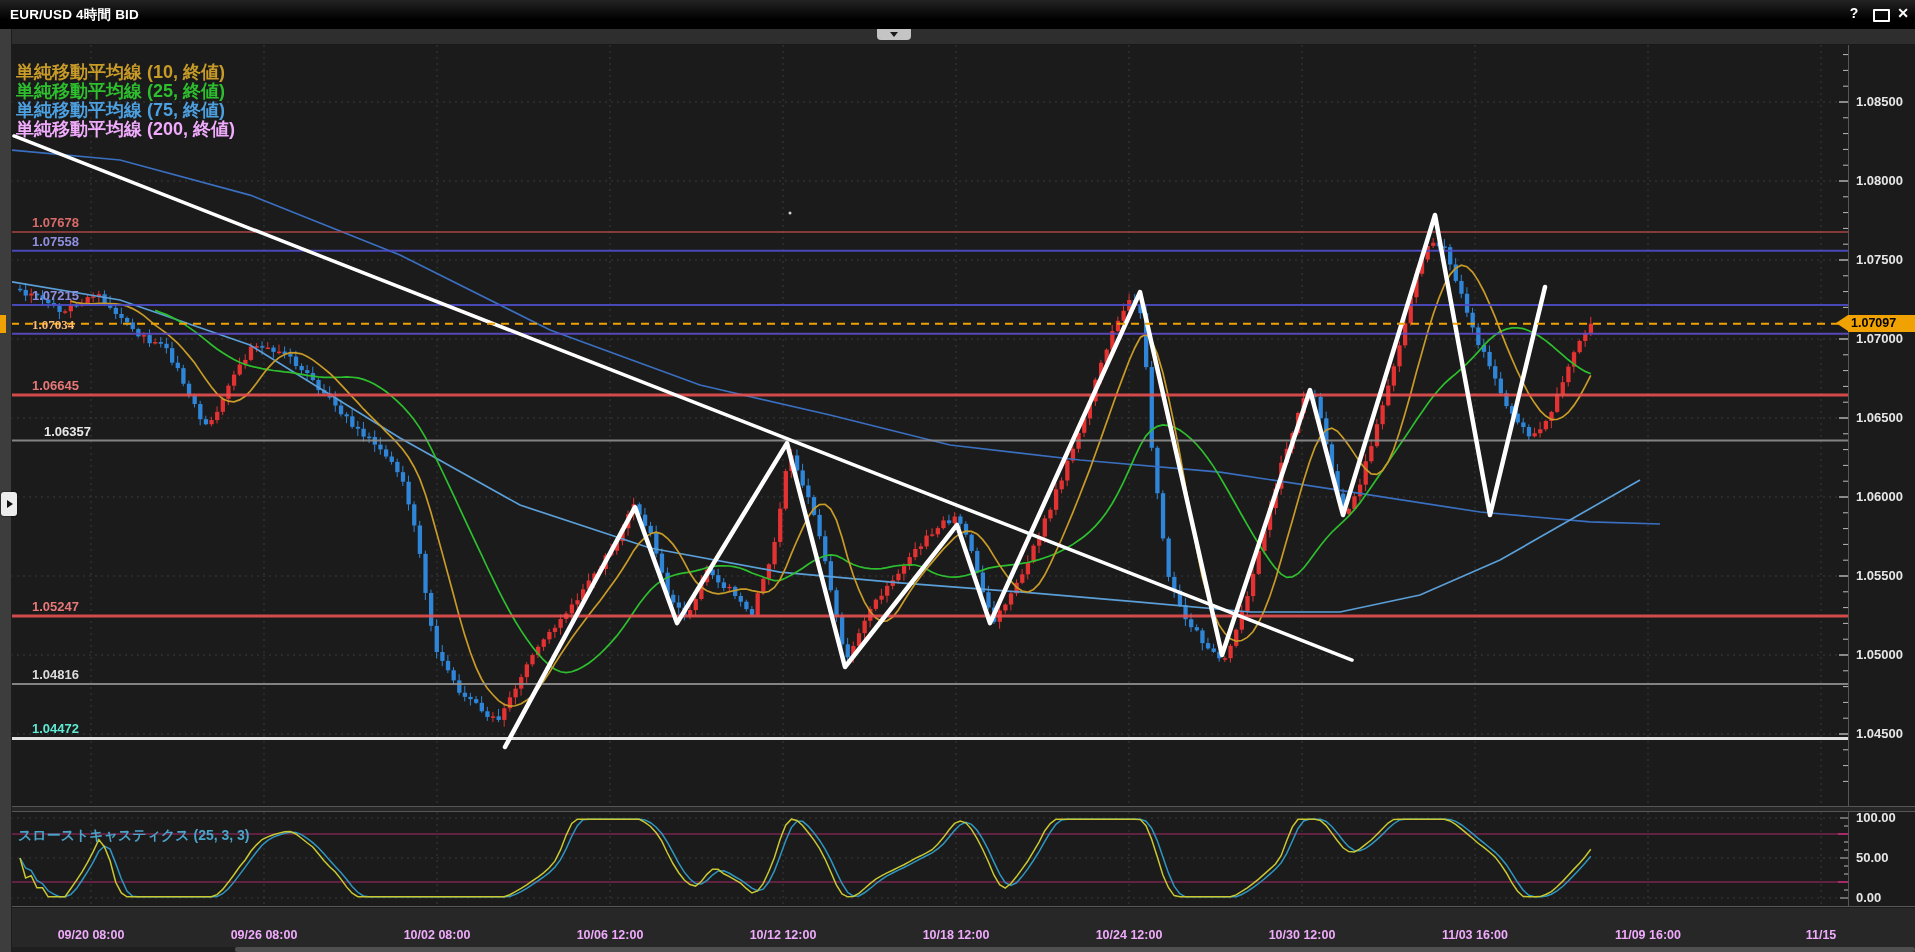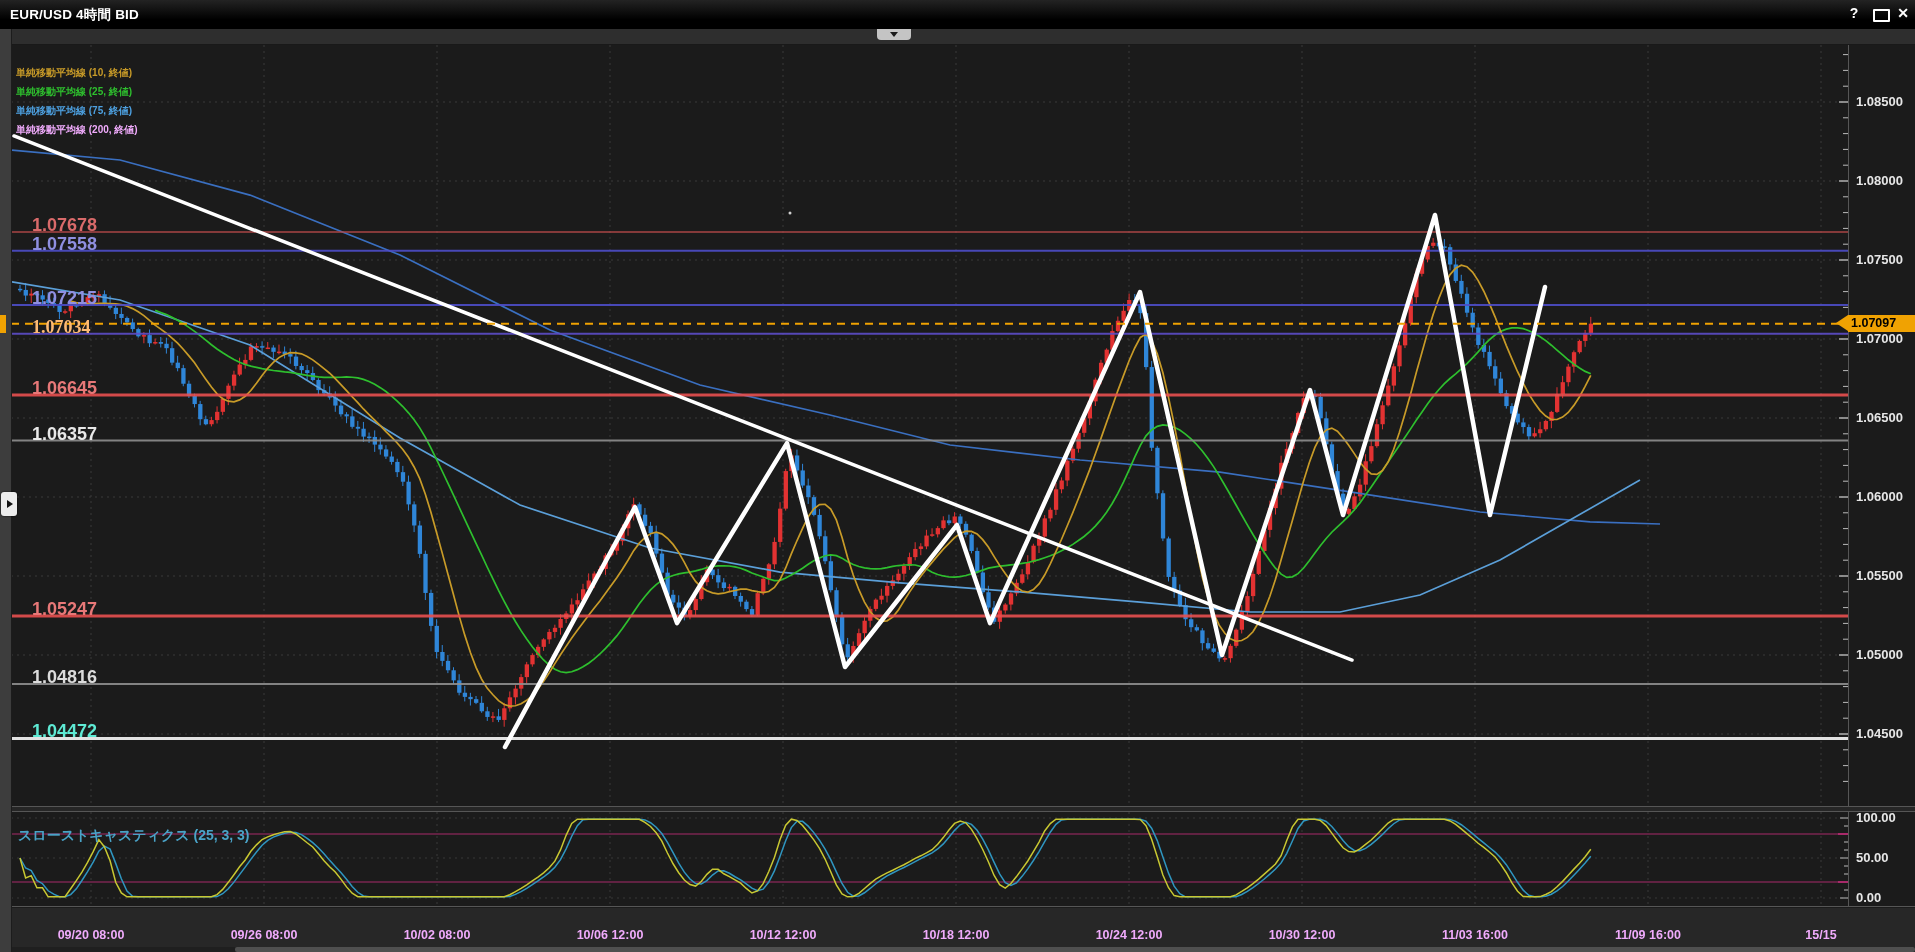--- a/index.html
+++ b/index.html
@@ -19,22 +19,22 @@
   #gutter-arrow-btn{left:1px;top:492px;width:16px;height:24px;background:#ececec;border-radius:3px;z-index:36;
     box-shadow:0 0 2px #000;}
   #gutter-arrow-btn .tri{position:absolute;left:6px;top:8px;width:0;height:0;border-top:4px solid transparent;
     border-bottom:4px solid transparent;border-left:6px solid #111;}
   #chartbg{left:11px;top:44px;width:1904px;height:864px;background:#1b1b1b;z-index:1;}
   #datestrip{left:11px;top:908px;width:1904px;height:39px;background:#272727;z-index:2;}
   #scrollbar{left:0;top:947px;width:1915px;height:5px;background:#1f1f1f;z-index:2;}
   #scrollbar-thumb{left:235px;top:0;width:1680px;height:5px;background:#4f4f4f;border-radius:2px;}
   #chart-svg{left:0;top:0;z-index:10;}
   #legend{left:16px;top:63px;z-index:20;}
-  .legend-row{font-size:10px;font-weight:600;height:19px;line-height:19px;white-space:nowrap;}
-  .lvl-label{position:absolute;left:32px;font-size:18px;font-weight:600;z-index:20;white-space:nowrap;}
+  .legend-row{font-size:18px;font-weight:600;height:19px;line-height:19px;white-space:nowrap;}
+  .lvl-label{position:absolute;left:32px;font-size:13px;font-weight:600;z-index:20;white-space:nowrap;}
   .pax-label{position:absolute;left:1856px;width:54px;font-size:13px;font-weight:bold;
     color:#e6e6e6;z-index:20;white-space:nowrap;}
   .tax-label{position:absolute;top:928px;width:110px;text-align:center;font-size:12.5px;font-weight:bold;
     color:#f0abfc;z-index:20;white-space:nowrap;}
   #sub-label{left:18px;top:827px;font-size:14px;font-weight:600;z-index:20;white-space:nowrap;}
   #current-badge{left:1836px;top:316px;z-index:25;height:17px;}
   #current-badge .arrow{position:absolute;left:0;top:0;width:0;height:0;border-top:8.5px solid transparent;
     border-bottom:8.5px solid transparent;border-right:12px solid #f0a202;}
   #current-badge .box{position:absolute;left:12px;top:0;width:67px;height:17px;background:#f0a202;color:#000;
     font-size:12.5px;font-weight:bold;line-height:17px;padding-left:3px;}
@@ -769,21 +769,21 @@
     <div class="legend-row" style="color: rgb(46, 191, 46);">単純移動平均線 (25, 終値)</div>
     <div class="legend-row" style="color: rgb(77, 160, 224);">単純移動平均線 (75, 終値)</div>
     <div class="legend-row" style="color: #f0abfc;">単純移動平均線 (200, 終値)</div>
   </div>
 <div id="level-labels">
     <div class="lvl-label" style="top: 214.876px; color: rgb(217, 106, 106);">1.07678</div>
     <div class="lvl-label" style="top: 233.836px; color: rgb(143, 143, 224);">1.07558</div>
     <div class="lvl-label" style="top: 288.03px; color: rgb(143, 143, 224);">1.07215</div>
     <div class="lvl-label" style="top: 316.628px; color: #fdba74; font-family: Liberation Serif, serif;">1.07034</div>
     <div class="lvl-label" style="top: 378.09px; color: rgb(232, 120, 120);">1.06645</div>
-    <div class="lvl-label" style="top: 423.594px; color: rgb(232, 232, 232);">1.06357</div>
+    <div class="lvl-label" style="top: 423.594px; color: rgb(232, 232, 232); margin-left: 12px;">1.06357</div>
     <div class="lvl-label" style="top: 598.974px; color: rgb(232, 120, 120);">1.05247</div>
     <div class="lvl-label" style="top: 667.072px; color: rgb(220, 220, 220);">1.04816</div>
     <div class="lvl-label" style="top: 721.424px; color: #5eead4;">1.04472</div>
   </div>
 <div id="price-axis-labels">
     <div class="pax-label" style="top: 94px;">1.08500</div>
     <div class="pax-label" style="top: 173px;">1.08000</div>
     <div class="pax-label" style="top: 252px;">1.07500</div>
     <div class="pax-label" style="top: 331px;">1.07000</div>
     <div class="pax-label" style="top: 410px;">1.06500</div>
@@ -801,20 +801,20 @@
     <div class="tax-label" style="left: 36px;">09/20 08:00</div>
     <div class="tax-label" style="left: 209px;">09/26 08:00</div>
     <div class="tax-label" style="left: 382px;">10/02 08:00</div>
     <div class="tax-label" style="left: 555px;">10/06 12:00</div>
     <div class="tax-label" style="left: 728px;">10/12 12:00</div>
     <div class="tax-label" style="left: 901px;">10/18 12:00</div>
     <div class="tax-label" style="left: 1074px;">10/24 12:00</div>
     <div class="tax-label" style="left: 1247px;">10/30 12:00</div>
     <div class="tax-label" style="left: 1420px;">11/03 16:00</div>
     <div class="tax-label" style="left: 1593px;">11/09 16:00</div>
-    <div class="tax-label" style="left: 1766px;">15/15</div>
+    <div class="tax-label" style="left: 1766px;">11/15</div>
   </div>
 <div id="sub-label" class="abs" style="color: rgb(74, 163, 200);">スローストキャスティクス (25, 3, 3)</div>
 
 <div id="current-badge" class="abs" style="top: 315.174px;">
   <span class="arrow"></span>
   <span class="box">1.07097</span>
 </div>
 
 </body></html>

